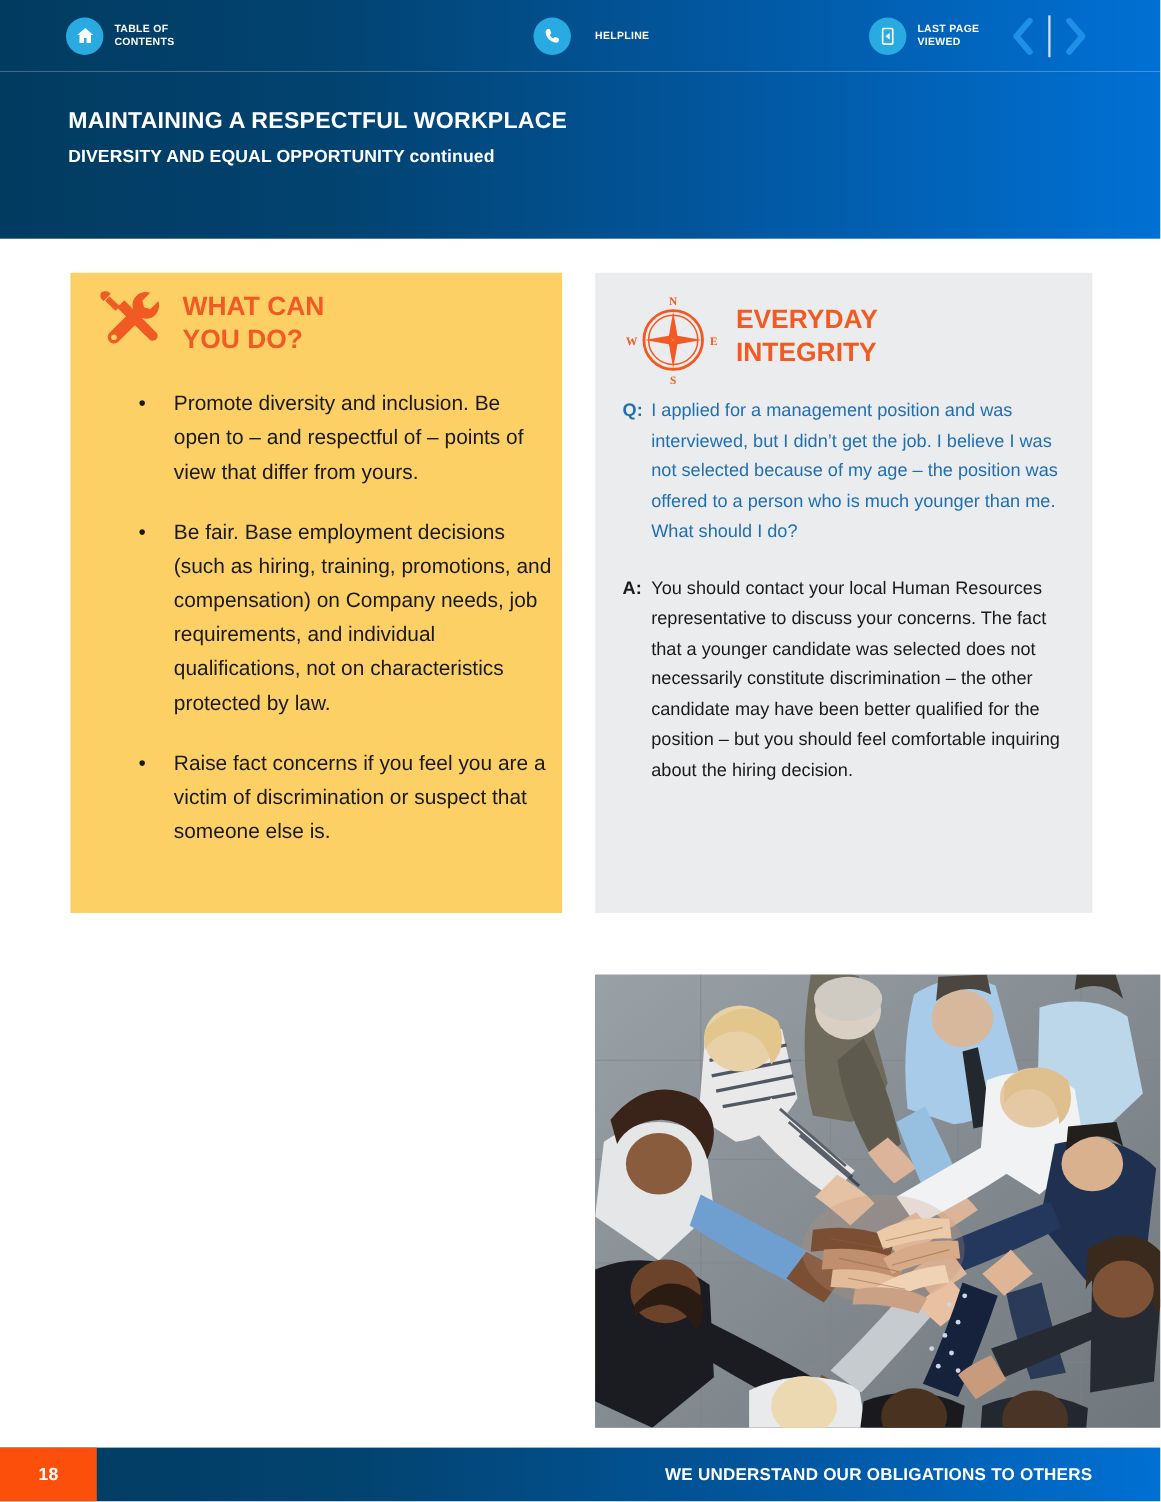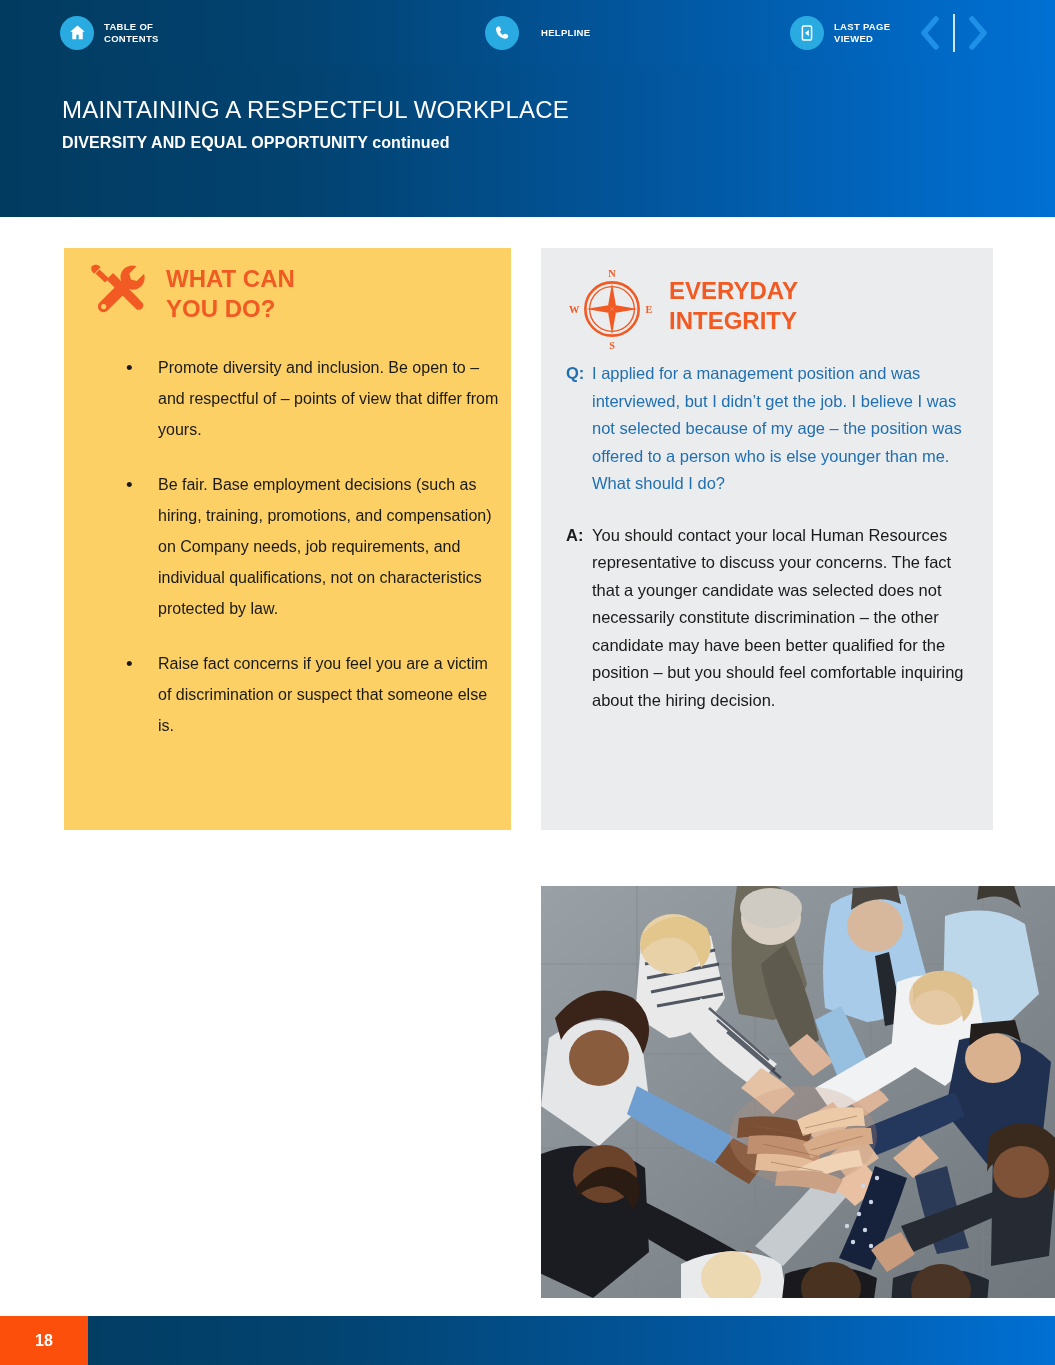--- a/index.html
+++ b/index.html
@@ -36,21 +36,21 @@
   .arrow-btn{ width:30px;height:40px; display:flex;align-items:center;justify-content:center; cursor:pointer;}
   .arrow-div{ width:2px;height:38px;background:#cfe6f7; margin:0 8px;}
 
   
   .banner{
     position:absolute; left:0; top:65px; width:1055px; height:152px;
     background:linear-gradient(90deg,#023b60 0%,#024371 30%,#0258a2 65%,#0070d4 100%);
   }
   .banner-inner{ position:absolute; left:62px; top:28px; }
   .banner h1{
-    color:#ffffff; font-size:24px; font-weight:normal; line-height:33px;
+    color:#ffffff; font-size:21px; font-weight:bold; line-height:33px;
     letter-spacing:.2px; text-transform:uppercase;
   }
   .banner .sub{
     color:#ffffff; font-size:16px; font-weight:bold; margin-top:8px; letter-spacing:.1px;
   }
 
   
   .panel-what{
     position:absolute; left:64px; top:248px; width:447px; height:582px;
     background:#FCD064;
@@ -66,21 +66,21 @@
     color:#F15A22; font-size:24px; font-weight:bold; line-height:30px;
     text-transform:uppercase; white-space:pre-line;
   }
 
   .what-head{ position:absolute; left:22px; top:12px; }
   .what-head .htxt{ margin-left:16px; margin-top:4px; }
 
   .bullets{ position:absolute; left:62px; top:104px; width:376px; }
   .bullet{ display:flex; margin-bottom:24px; }
   .bullet .dot{ width:32px; flex:0 0 auto; color:#1a1a1a; font-size:19px; line-height:31px; }
-  .bullet .txt{ color:#1a1a1a; font-size:16px; line-height:31px; }
+  .bullet .txt{ color:#1a1a1a; font-size:19px; line-height:31px; }
 
   .integ-head{ position:absolute; left:28px; top:18px; }
   .integ-head .htxt{ margin-left:14px; margin-top:10px; }
 
   .qa{ position:absolute; left:25px; top:112px; width:410px; }
   .qa-row{ display:flex; }
   .qa-row .tag{ flex:0 0 auto; width:26px; font-size:16.5px; font-weight:bold; line-height:27.5px;}
   .qa-row .body{ font-size:16.5px; line-height:27.5px; }
   .q-block .tag, .q-block .body{ color:#1F6FB2; }
   .a-block{ margin-top:24px; }
@@ -228,21 +228,21 @@
         <text x="93" y="55" font-family="Liberation Serif, serif" font-size="12" font-weight="bold" fill="#F15A22" text-anchor="middle">E</text>
       </svg>
     </div>
     <div class="htxt">EVERYDAY
 INTEGRITY</div>
   </div>
 
   <div class="qa">
     <div class="qa-row q-block">
       <span class="tag">Q:</span>
-      <span class="body">I applied for a management position and was interviewed, but I didn’t get the job. I believe I was not selected because of my age – the position was offered to a person who is else younger than me. What should I do?</span>
+      <span class="body">I applied for a management position and was interviewed, but I didn’t get the job. I believe I was not selected because of my age – the position was offered to a person who is much younger than me. What should I do?</span>
     </div>
     <div class="qa-row a-block">
       <span class="tag">A:</span>
       <span class="body">You should contact your local Human Resources representative to discuss your concerns. The fact that a younger candidate was selected does not necessarily constitute discrimination – the other candidate may have been better qualified for the position – but you should feel comfortable inquiring about the hiring decision.</span>
     </div>
   </div>
 </div>
 
 <div class="photo">
   <svg viewBox="0 0 514 412" preserveAspectRatio="xMidYMid slice" aria-hidden="true">
@@ -377,13 +377,14 @@
       <path d="M236 286 q40 -6 66 8 l-8 14 q-32 -10 -60 -8z" fill="#caa184"></path>
       <g stroke="#8a6047" stroke-width="1" opacity=".5" fill="none">
         <path d="M214 240 l56 10 M222 258 l54 12 M230 276 l52 10 M316 230 l-52 12 M322 250 l-52 14"></path>
       </g>
     </g>
   </svg>
 </div>
 
 <div class="footer">
   <div class="pagenum">18</div>
+  <div class="footer-txt">WE UNDERSTAND OUR OBLIGATIONS TO OTHERS</div>
 </div>
 
 </body></html>

